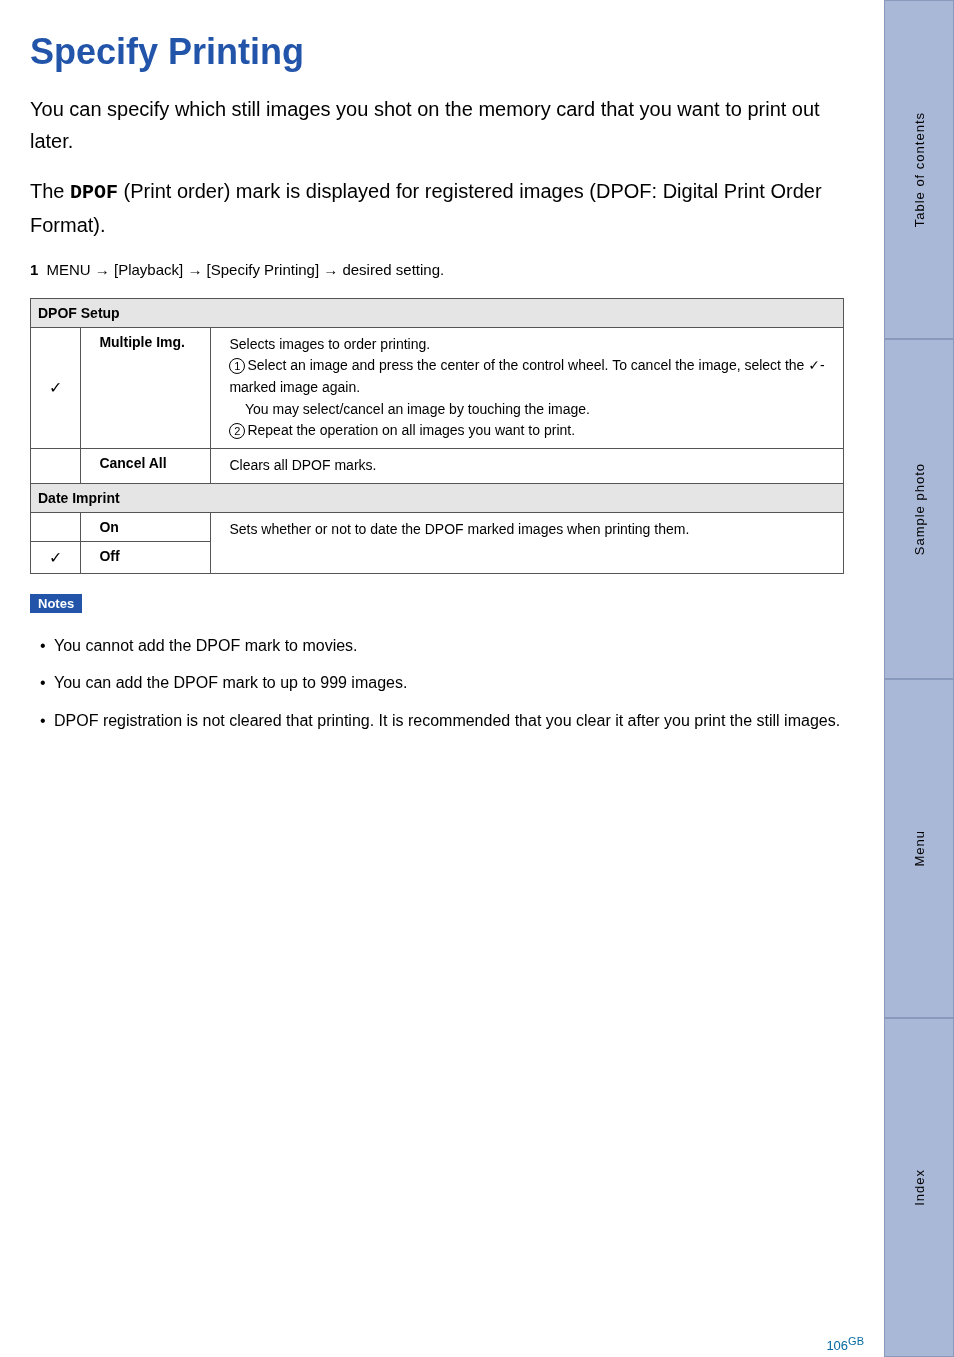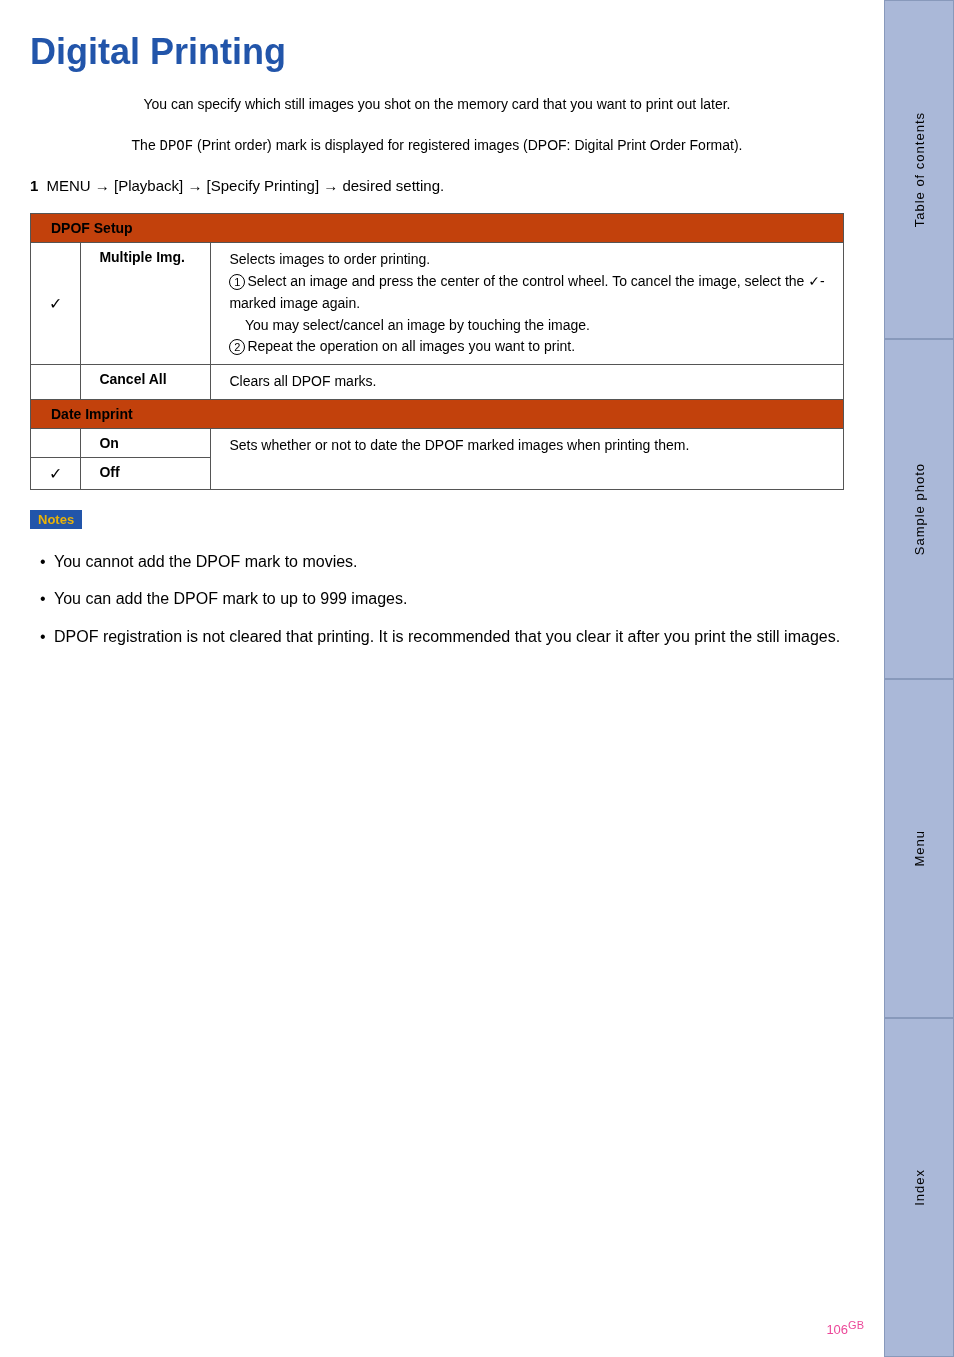--- a/index.html
+++ b/index.html
@@ -22,24 +22,23 @@
 
     h1.page-title {
       font-size: 36px;
       font-weight: bold;
       color: #2255aa;
       margin-bottom: 20px;
       line-height: 1.2;
     }
 
     .intro-text {
-      font-size: 14px;
+      font-size: 20px;
       line-height: 1.6;
       margin-bottom: 18px;
-      text-align: center;
     }
 
     .step-line {
       font-size: 15px;
       font-weight: normal;
       margin-bottom: 16px;
       line-height: 1.5;
     }
 
     .step-number {
@@ -51,23 +50,23 @@
     
     .settings-table {
       width: 100%;
       border-collapse: collapse;
       border: 1.5px solid #555;
       margin-bottom: 20px;
       font-size: 14px;
     }
 
     .settings-table th.section-header {
-      background-color: #c2410c;
-      font-weight: bold;
-      padding: 6px 20px;
+      background-color: #e5e5e5;
+      font-weight: bold;
+      padding: 6px 7px;
       text-align: left;
       border: 1px solid #555;
       font-size: 14px;
     }
 
     .settings-table td {
       border: 1px solid #555;
       padding: 6px 18px;
       vertical-align: top;
     }
@@ -107,21 +106,21 @@
     }
 
     
     .notes-section {
       margin-top: 10px;
     }
 
     .notes-label {
       display: inline-block;
       background-color: #2255aa;
-      color: #eab308;
+      color: #ffffff;
       font-weight: bold;
       font-size: 13px;
       padding: 2px 8px;
       margin-bottom: 8px;
     }
 
     .notes-list {
       list-style: none;
       padding-left: 10px;
     }
@@ -170,36 +169,36 @@
       font-size: 13px;
       font-weight: normal;
       color: #000;
       letter-spacing: 1px;
       white-space: nowrap;
     }
 
     
     .page-number {
       position: absolute;
-      bottom: 20px;
+      bottom: 4px;
       right: 90px;
       font-size: 13px;
-      color: #ec4899;
+      color: #0369a1;
       margin-left: 13px;
     }
 
     .gb-superscript {
       font-size: 11px;
       vertical-align: super;
     }
 
     
     .code-text {
       font-family: 'Courier New', monospace;
-      font-weight: normal;
+      font-weight: bold;
     }
   </style>
 </head>
 <body>
 
 <div class="sidebar-tabs">
   <div class="sidebar-tab">
     <span class="sidebar-tab-text">Table of contents</span>
   </div>
   <div class="sidebar-tab">
@@ -208,21 +207,21 @@
   <div class="sidebar-tab">
     <span class="sidebar-tab-text">Menu</span>
   </div>
   <div class="sidebar-tab">
     <span class="sidebar-tab-text">Index</span>
   </div>
 </div>
 
 <div class="main-content">
 
-  <h1 class="page-title">Digital Printing</h1>
+  <h1 class="page-title">Specify Printing</h1>
 
   <div class="intro-text">
     <span>You can specify which still images you shot on the memory card that you want to print out later.</span>
   </div>
   <div class="intro-text">
     <span>The </span><span class="code-text">DPOF</span><span> (Print order) mark is displayed for registered images (DPOF: Digital Print Order Format).</span>
   </div>
 
   <div class="step-line">
     <span class="step-number">1</span>

